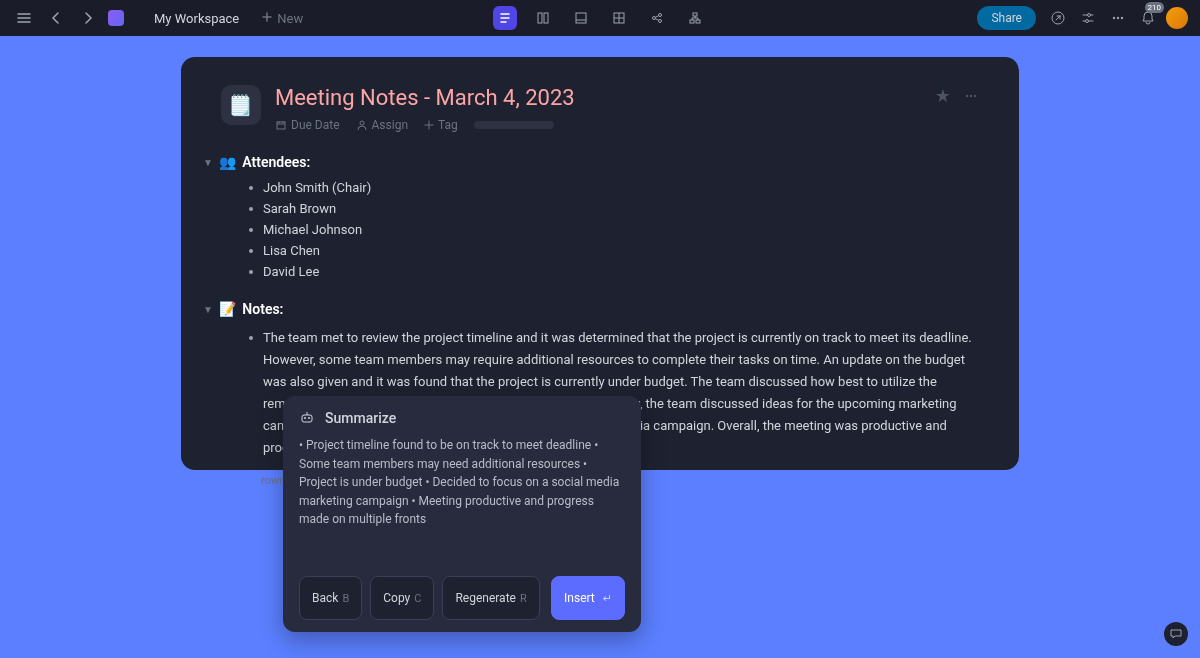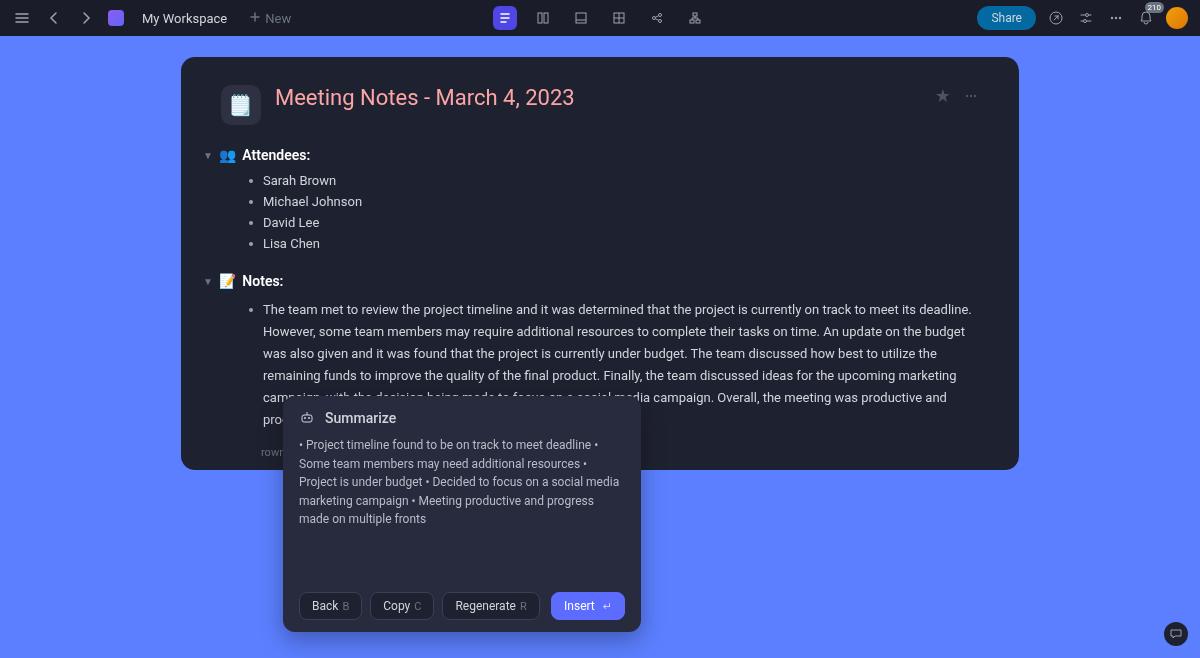--- a/index.html
+++ b/index.html
@@ -15,29 +15,29 @@
   height: 36px;
   background: #1a1d29;
   display: flex;
   align-items: center;
   padding: 0 12px;
   position: relative;
 }
 .topbar-left { display: flex; align-items: center; gap: 12px; }
 .icon-btn {
   width: 20px; height: 20px;
-  display: flex; align-items: center; justify-content: center;
+  display: flex; align-items: center; justify-content: flex-end;
   color: #9ca3af; cursor: pointer;
 }
 .workspace-badge {
   width: 16px; height: 16px; border-radius: 4px;
   background: linear-gradient(135deg, #8b5cf6, #6366f1);
   display: inline-block;
 }
-.workspace-name { color: #d1d5db; font-size: 13px; margin-left: 6px; }
+.workspace-name { color: #d1d5db; font-size: 13px; margin-left: 18px; }
 .new-btn {
   display: flex; gap: 4px;
   color: #6b7280; font-size: 13px; margin-left: 10px;
 }
 .topbar-center {
   position: absolute; left: 50%; transform: translateX(-50%);
   display: flex; align-items: center; gap: 14px;
 }
 .center-icon {
   width: 24px; height: 24px; border-radius: 6px;
@@ -144,21 +144,21 @@
   font-size: 12px; line-height: 1.55; color: #b8bcc8;
   flex: 1;
 }
 .ai-actions {
   display: flex; gap: 8px; align-items: center;
   margin-top: auto;
 }
 .ai-btn {
   background: #1e2130; color: #d1d5db;
   border: 1px solid #3a3f55;
-  padding: 6px 12px; border-radius: 8px;
+  padding: 14px 12px; border-radius: 8px;
   font-size: 12px; display: flex; align-items: center; gap: 4px;
 }
 .ai-btn .key { color: #6b7280; font-size: 11px; }
 .ai-btn.primary {
   background: #5b6cff; border-color: #5b6cff; color: #fff;
   margin-left: auto;
   gap: 8px;
 }
 .chat-bubble {
   position: absolute; right: 12px; bottom: 12px;
@@ -271,20 +271,43 @@
     </div>
     <div class="avatar"></div>
   </div>
 </div>
 
 <div class="doc-card">
   <div class="doc-header">
     <div class="doc-icon">🗒️</div>
     <div style="flex:1">
       <div class="doc-title">Meeting Notes - March 4, 2023</div>
+      <div class="doc-meta">
+        <div class="meta-item">
+          <svg width="12" height="12" viewBox="0 0 12 12">
+              <rect x="2" y="3" width="8" height="7" stroke="currentColor" fill="none"></rect>
+              <path d="M4 2v2M8 2v2M2 5h8" stroke="currentColor"></path>
+            </svg>
+          <span>Due Date</span>
+        </div>
+        <div class="meta-item">
+          <svg width="12" height="12" viewBox="0 0 12 12">
+              <circle cx="6" cy="4" r="2" stroke="currentColor" fill="none"></circle>
+              <path d="M2 11a4 4 0 0 1 8 0" stroke="currentColor" fill="none"></path>
+            </svg>
+          <span>Assign</span>
+        </div>
+        <div class="meta-item">
+          <svg width="10" height="10" viewBox="0 0 10 10">
+              <path d="M5 1v8M1 5h8" stroke="currentColor" stroke-linecap="round"></path>
+            </svg>
+          <span>Tag</span>
+        </div>
+        <div class="meta-placeholder"></div>
+      </div>
     </div>
     <div class="doc-star">
       <span>★</span>
       <span>
         <svg width="16" height="16" viewBox="0 0 16 16">
             <circle cx="4" cy="8" r="1.2" fill="currentColor"></circle>
             <circle cx="8" cy="8" r="1.2" fill="currentColor"></circle>
             <circle cx="12" cy="8" r="1.2" fill="currentColor"></circle>
           </svg>
       </span>
@@ -293,33 +316,37 @@
 
   <div class="section">
     <div class="section-header">
       <span class="caret">▼</span>
       <span>👥</span>
       <span>Attendees:</span>
     </div>
     <div class="attendee-list">
       <div class="attendee-item">
           <span class="bullet"></span>
+          <span>John Smith (Chair)</span>
+        </div>
+      <div class="attendee-item">
+          <span class="bullet"></span>
           <span>Sarah Brown</span>
         </div>
       <div class="attendee-item">
           <span class="bullet"></span>
           <span>Michael Johnson</span>
         </div>
       <div class="attendee-item">
           <span class="bullet"></span>
+          <span>Lisa Chen</span>
+        </div>
+      <div class="attendee-item">
+          <span class="bullet"></span>
           <span>David Lee</span>
-        </div>
-      <div class="attendee-item">
-          <span class="bullet"></span>
-          <span>Lisa Chen</span>
         </div>
     </div>
   </div>
 
   <div class="section">
     <div class="section-header">
       <span class="caret">▼</span>
       <span>📝</span>
       <span>Notes:</span>
     </div>

